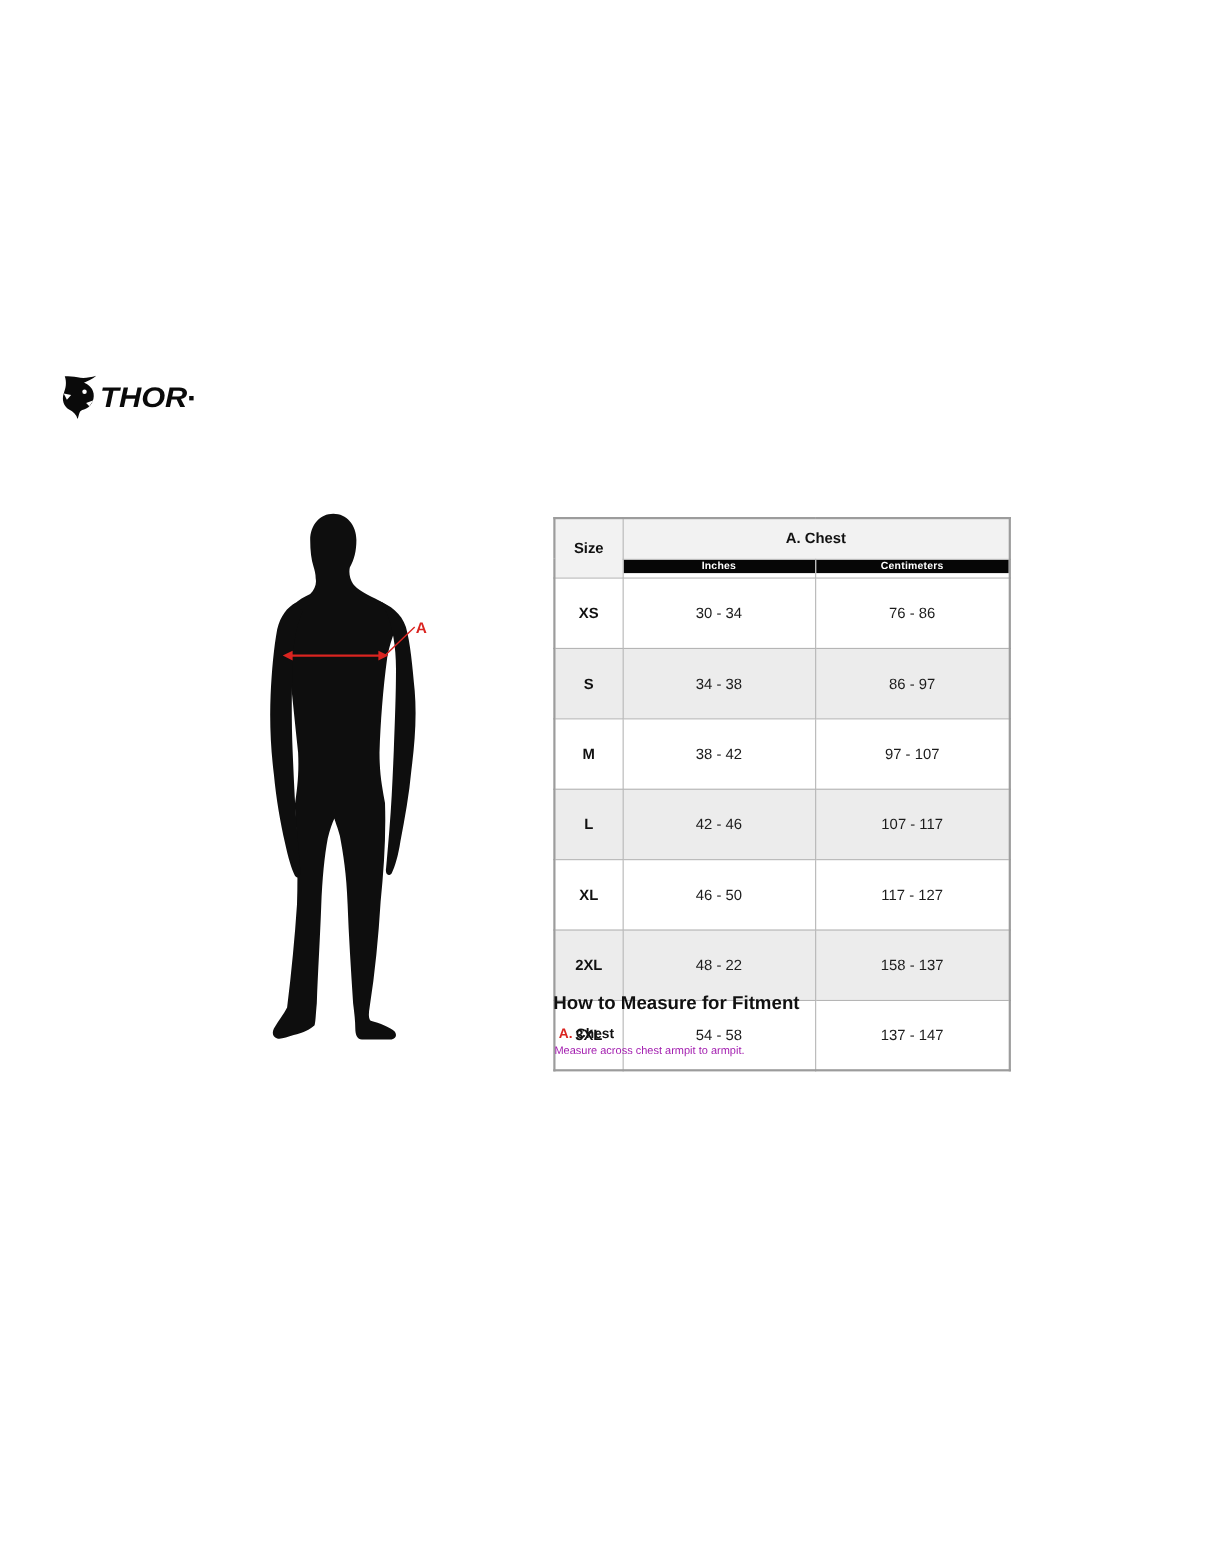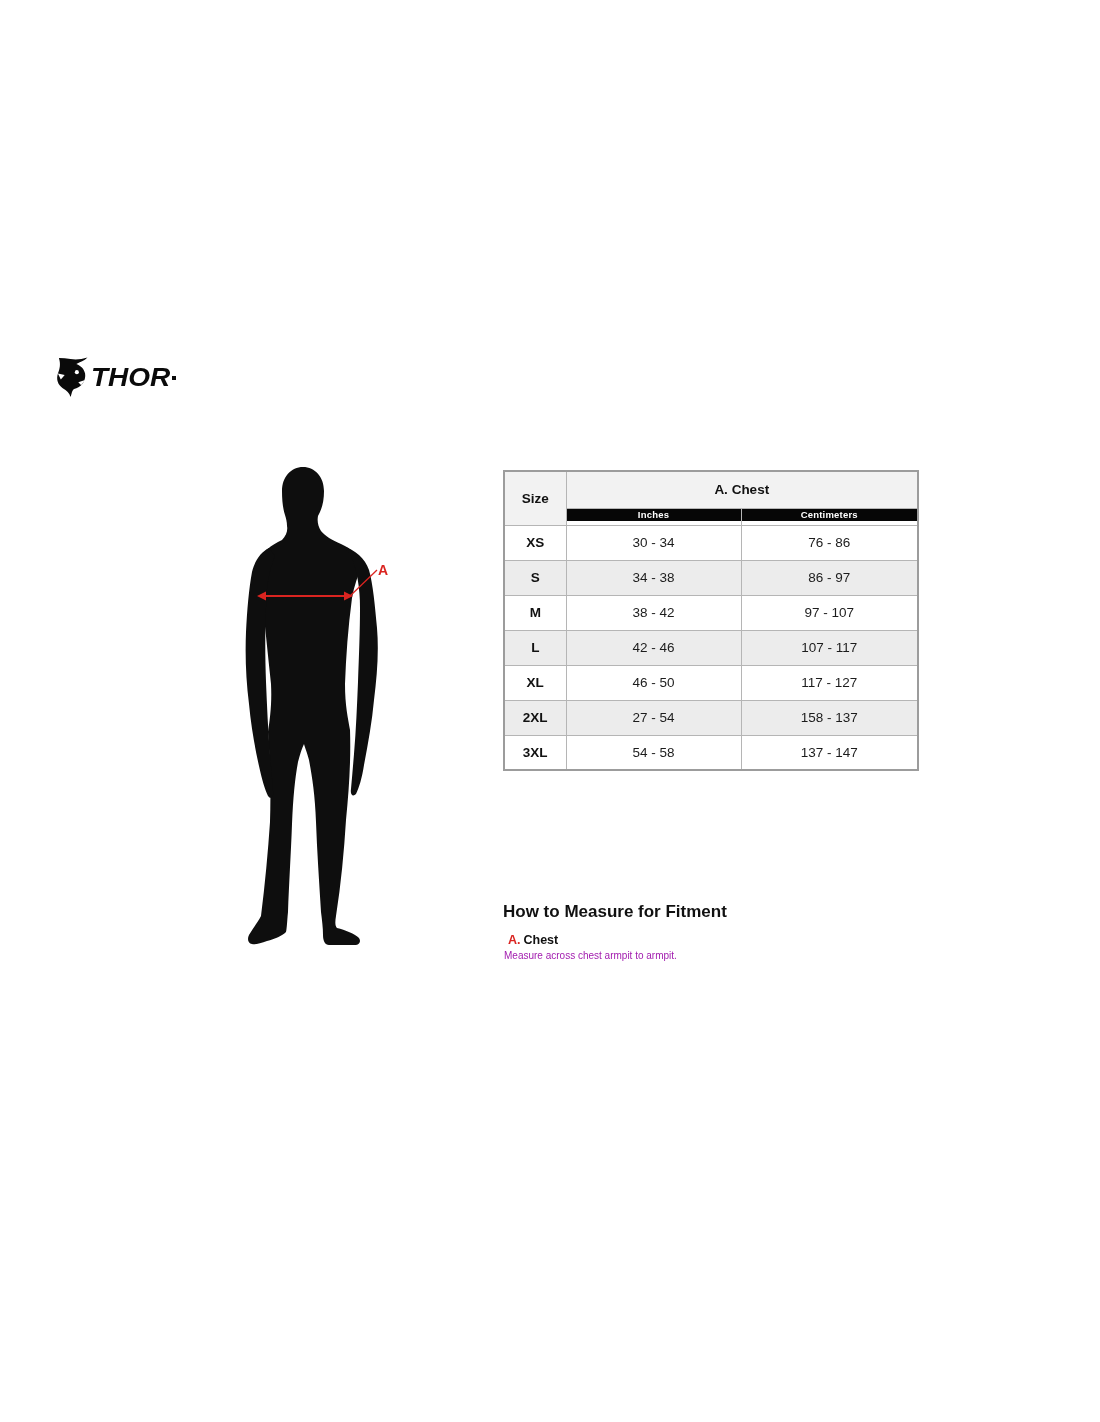--- a/index.html
+++ b/index.html
@@ -7,21 +7,21 @@
     width: 1100px; height: 1422px;
     background: #ffffff;
     font-family: "Liberation Sans", sans-serif;
     color: #161616;
     overflow: hidden;
     position: relative;
   }
   .page { position: absolute; inset: 0; width: 1100px; height: 1422px; background:#fff; }
 
   
-  .logo { position: absolute; left: 55px; top: 357px; display: flex; align-items: center; text-align: center; }
+  .logo { position: absolute; left: 55px; top: 341px; display: flex; align-items: center; text-align: center; }
   .logo-icon { width: 33px; height: 41px; margin-right: 3px; }
   .logo-text {
     font-size: 28px; font-weight: 900; font-style: italic;
     letter-spacing: 0px; color: #0a0a0a; line-height: 41px;
     transform: scaleY(0.92);
   }
   .logo-dot { display:inline-block; width:4px; height:4px; background:#0a0a0a; margin-left:2px; }
 
   
   .figure-wrap { position: absolute; left: 225px; top: 460px; width: 175px; height: 495px; }
@@ -51,21 +51,21 @@
     background: #f2f2f2; height: 37px; font-size: 13.5px; font-weight: 700; color:#111;
     text-align: center; vertical-align: middle;
   }
   td.unit-cell { height: 16px; padding: 0 0 4px 0; background:#fff; vertical-align: top; }
   .unit-bar {
     background: #060606; color: #fff; height: 12px;
     font-size: 9.5px; font-weight: 700; line-height: 12px; text-align: center;
     letter-spacing: 0.2px;
   }
   .size-table tbody td {
-    height: 35px; text-align: center; vertical-align: middle;
+    height: 64px; text-align: center; vertical-align: middle;
     font-size: 13.5px; color: #1c1c1c; background: #fff;
   }
   .size-table tbody td.size-cell { font-weight: 700; color:#111; }
   .size-table tbody tr.alt td { background: #ececec; }
 
   
   .howto-heading {
     position: absolute; left: 503px; top: 902px;
     font-size: 17px; font-weight: 700; color: #111;
   }
@@ -222,21 +222,21 @@
           <td>42 - 46</td>
           <td>107 - 117</td>
         </tr>
         <tr>
           <td class="size-cell">XL</td>
           <td>46 - 50</td>
           <td>117 - 127</td>
         </tr>
         <tr class="alt">
           <td class="size-cell">2XL</td>
-          <td>27 - 54</td>
+          <td>48 - 22</td>
           <td>158 - 137</td>
         </tr>
         <tr>
           <td class="size-cell">3XL</td>
           <td>54 - 58</td>
           <td>137 - 147</td>
         </tr>
       </tbody>
   </table>
 

